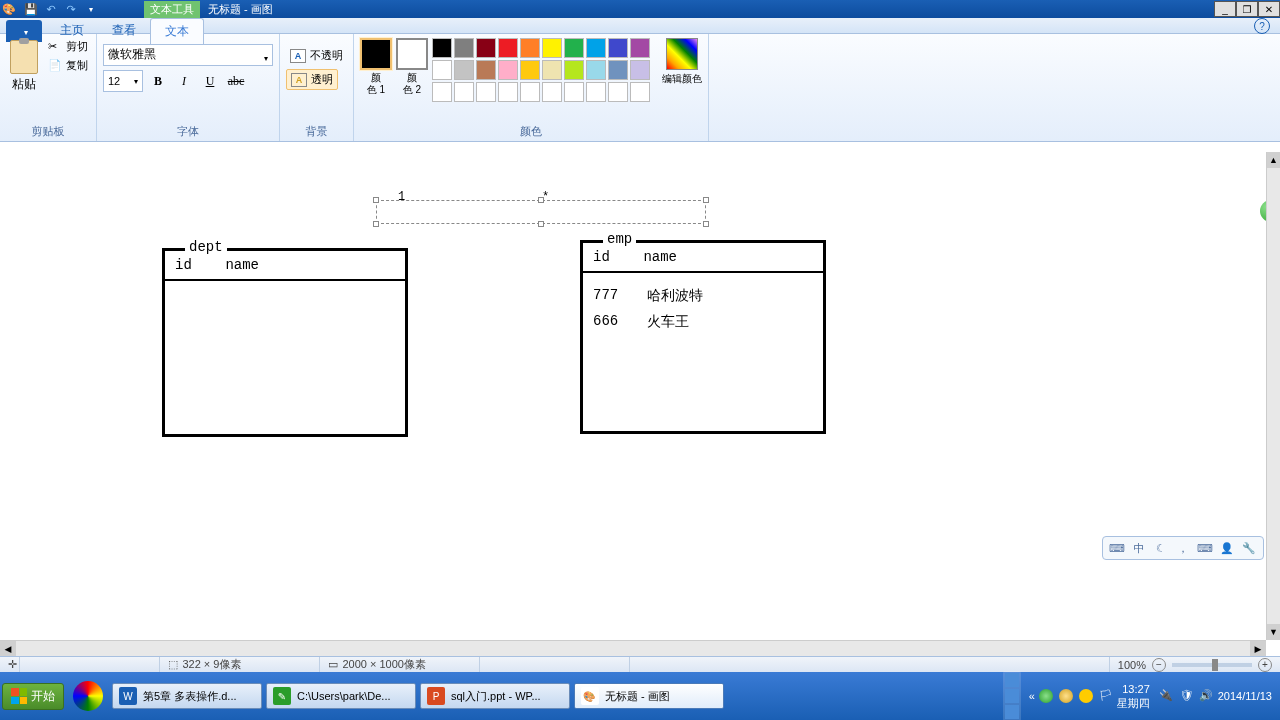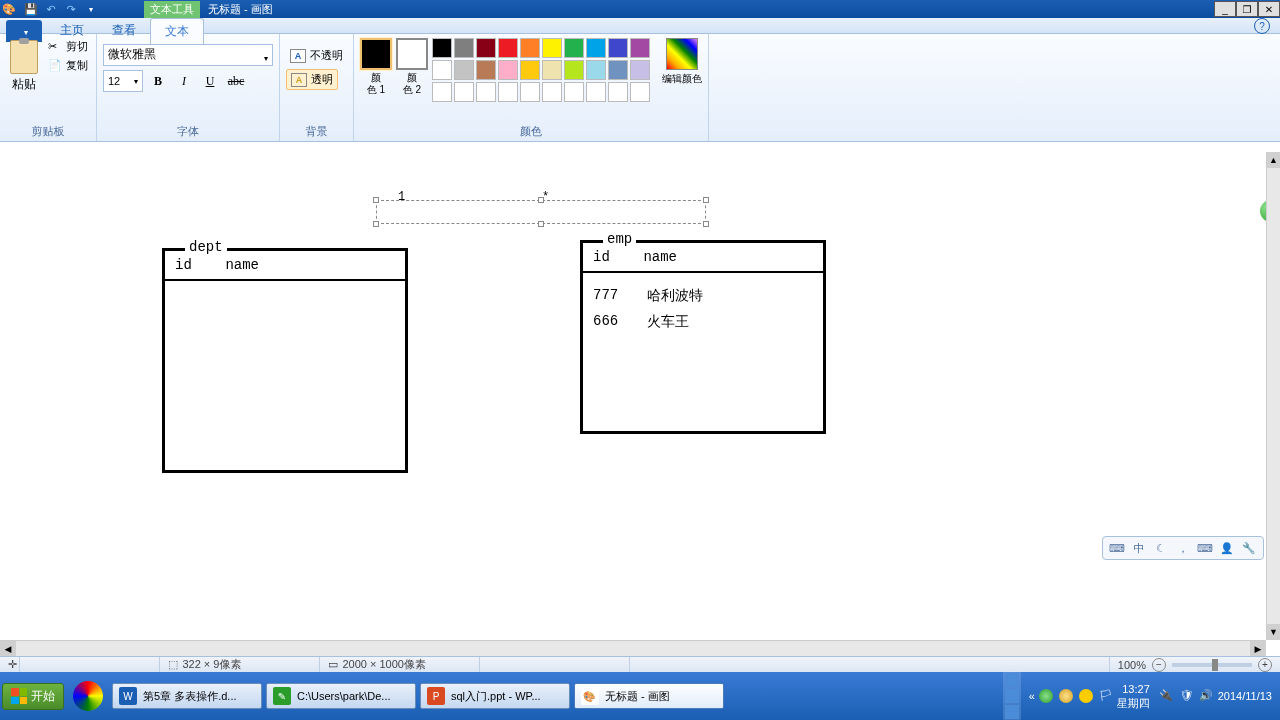--- a/index.html
+++ b/index.html
@@ -247,21 +247,21 @@
   <div class="relline2" style="left:542px;top:38px;font-family:'Courier New'">*</div>
   <div class="textbox" style="left:376px;top:48px;width:330px;height:24px">
     <div class="handle" style="left:-4px;top:-4px"></div>
     <div class="handle" style="right:-4px;top:-4px"></div>
     <div class="handle" style="left:-4px;bottom:-4px"></div>
     <div class="handle" style="right:-4px;bottom:-4px"></div>
     <div class="handle" style="left:50%;top:-4px;margin-left:-3px"></div>
     <div class="handle" style="left:50%;bottom:-4px;margin-left:-3px"></div>
   </div>
 
-  <div class="entity" style="left:162px;top:96px;width:246px;height:225px">
+  <div class="entity" style="left:162px;top:96px;width:246px;height:189px">
     <div class="title">dept</div>
     <div class="hdr" style="white-space:pre">id    name</div>
   </div>
 
   <div class="entity" style="left:580px;top:88px;width:246px;height:194px">
     <div class="title">emp</div>
     <div class="hdr" style="white-space:pre">id    name</div>
     <div class="rows">
       <div class="row">
           <span>777</span>

